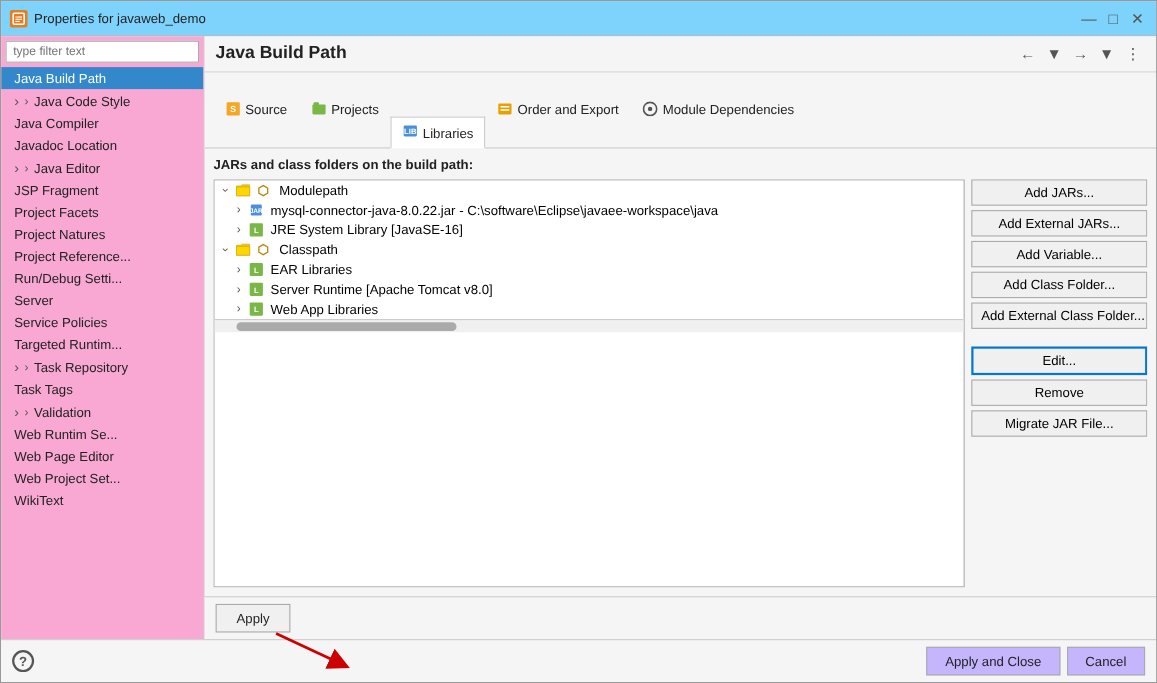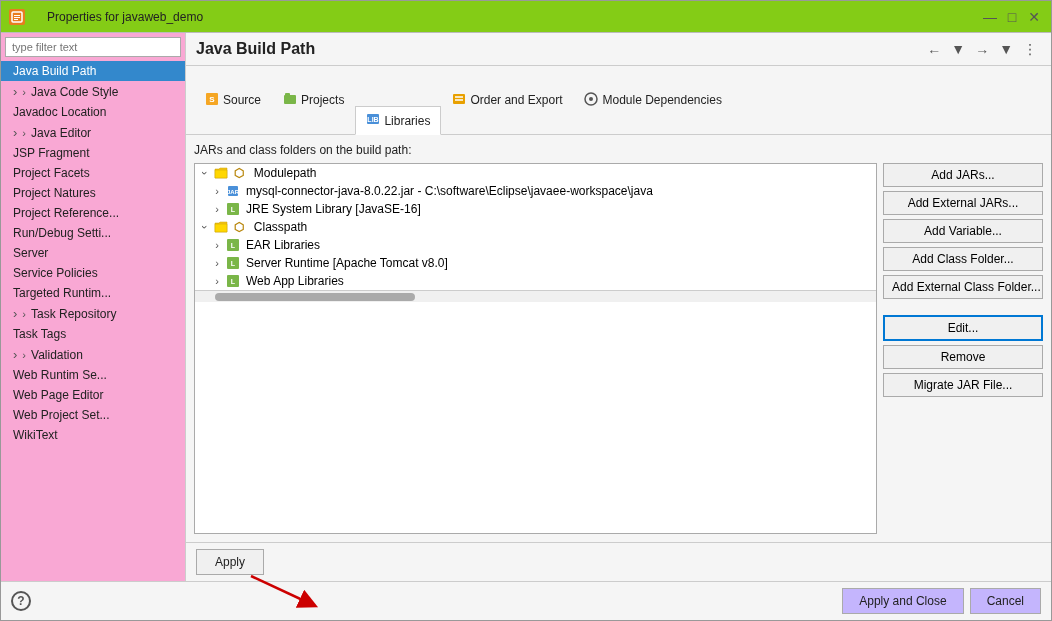--- a/index.html
+++ b/index.html
@@ -17,26 +17,26 @@
     .dialog {
       width: 1052px;
       height: 621px;
       background: #f5f5f5;
       border: 1px solid #999;
       display: flex;
       flex-direction: column;
       box-shadow: 2px 2px 8px rgba(0,0,0,0.3);
     }
     .title-bar {
-      background: #84cc16;
+      background: #7dd3fc;
       border-bottom: 1px solid #bbb;
       display: flex;
       align-items: center;
       padding: 4px 8px;
-      gap: 22px;
+      gap: 6px;
       height: 32px;
     }
     .title-bar-icon {
       width: 16px;
       height: 16px;
       background: #e87c1e;
       border-radius: 2px;
       display: flex;
       align-items: center;
       justify-content: center;
@@ -180,20 +180,21 @@
       flex: 1;
       display: flex;
       flex-direction: column;
       padding: 8px;
       overflow: hidden;
     }
     .build-path-label {
       font-size: 12px;
       color: #222;
       margin-bottom: 6px;
+      font-weight: bold;
     }
 
     .build-path-main {
       display: flex;
       flex: 1;
       gap: 6px;
       overflow: hidden;
     }
 
     .tree-container {
@@ -352,20 +353,21 @@
   </div>
 
   <div class="main-content">
 
     <div class="sidebar">
       <input class="filter-input" type="text" placeholder="type filter text" style="">
       <div class="sidebar-list">
 
       <div class="sidebar-item selected">Java Build Path</div>
           <div class="sidebar-item has-arrow"><span style="font-size: 11px; color: rgb(85, 85, 85); margin-right: 2px;">›</span>Java Code Style</div>
+          <div class="sidebar-item">Java Compiler</div>
           <div class="sidebar-item">Javadoc Location</div>
           <div class="sidebar-item has-arrow"><span style="font-size: 11px; color: rgb(85, 85, 85); margin-right: 2px;">›</span>Java Editor</div>
           <div class="sidebar-item">JSP Fragment</div>
           <div class="sidebar-item">Project Facets</div>
           <div class="sidebar-item">Project Natures</div>
           <div class="sidebar-item">Project Reference...</div>
           <div class="sidebar-item">Run/Debug Setti...</div>
           <div class="sidebar-item">Server</div>
           <div class="sidebar-item">Service Policies</div>
           <div class="sidebar-item">Targeted Runtim...</div>

